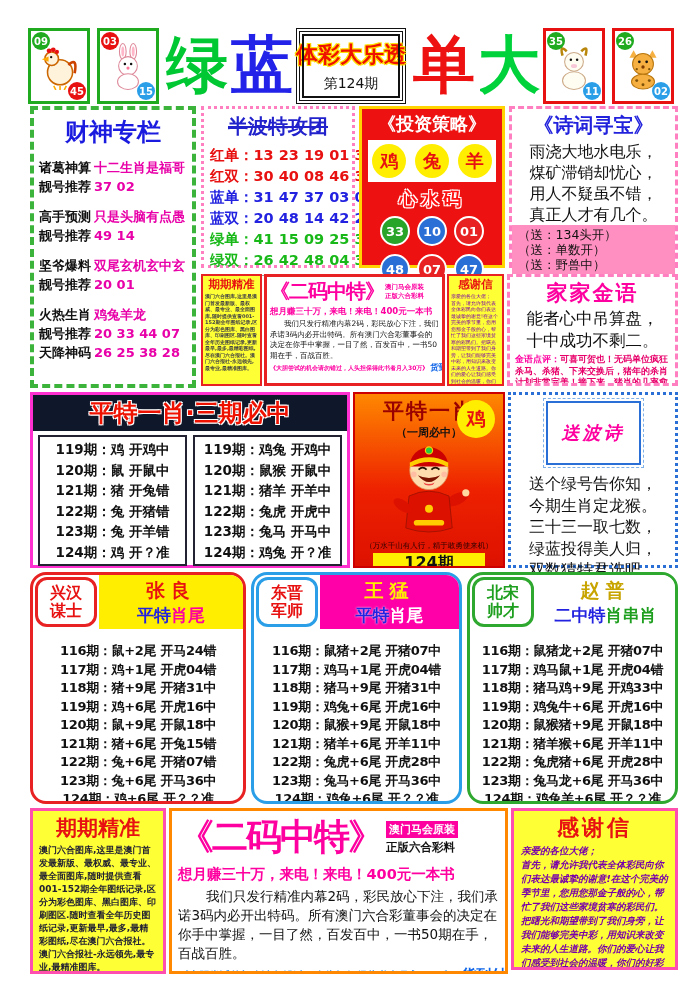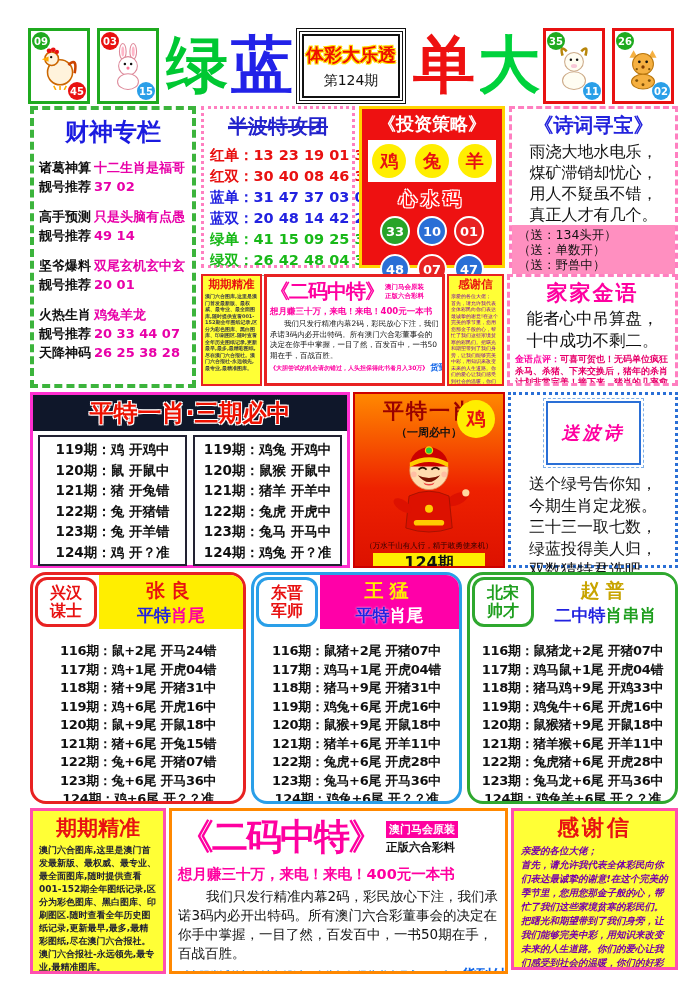--- a/index.html
+++ b/index.html
@@ -13,21 +13,21 @@
         display:flex;align-items:center;justify-content:center;}
   .zbox.red{border-color:#e81111;}
   .badge{position:absolute;width:18px;height:18px;border-radius:50%;color:#fff;font-size:10px;font-weight:bold;
          display:flex;align-items:center;justify-content:center;}
   .badge.tl{top:1px;left:1px;}
   .badge.br{bottom:1px;right:1px;}
   .bigchar{width:58px;height:76px;font-size:62px;font-weight:bold;text-align:center;line-height:74px;
            font-family:"DejaVu Serif",serif;}
   .cbox{width:110px;height:76px;border:4px double #111;outline:2px solid #111;outline-offset:-8px;
         display:flex;flex-direction:column;align-items:center;justify-content:center;background:#fff;}
-  .cbox .t{color:#ee1100;font-weight:bold;font-size:18px;white-space:nowrap;
+  .cbox .t{color:#ee1100;font-weight:bold;font-size:22px;white-space:nowrap;
            text-shadow:1px 1px 0 #ffe100,-1px -1px 0 #ffe100,1px -1px 0 #ffe100,-1px 1px 0 #ffe100;}
   .cbox .i{font-size:14px;color:#111;margin-top:5px;}
 
   
   .caishen{position:absolute;left:30px;top:106px;width:166px;height:282px;border:4px dashed #3cb43c;background:#fff;}
   .cs-title{color:#1b1be0;font-weight:bold;font-size:24px;text-align:center;margin:6px 0 10px;}
   .cs-row{font-size:13px;padding:0 5px;line-height:19px;white-space:nowrap;}
   .cs-row.gap{margin-top:11px;}
   .cs-lb{color:#111;font-weight:bold;margin-right:3px;}
   .cs-vl{color:#e800a8;font-weight:bold;}

